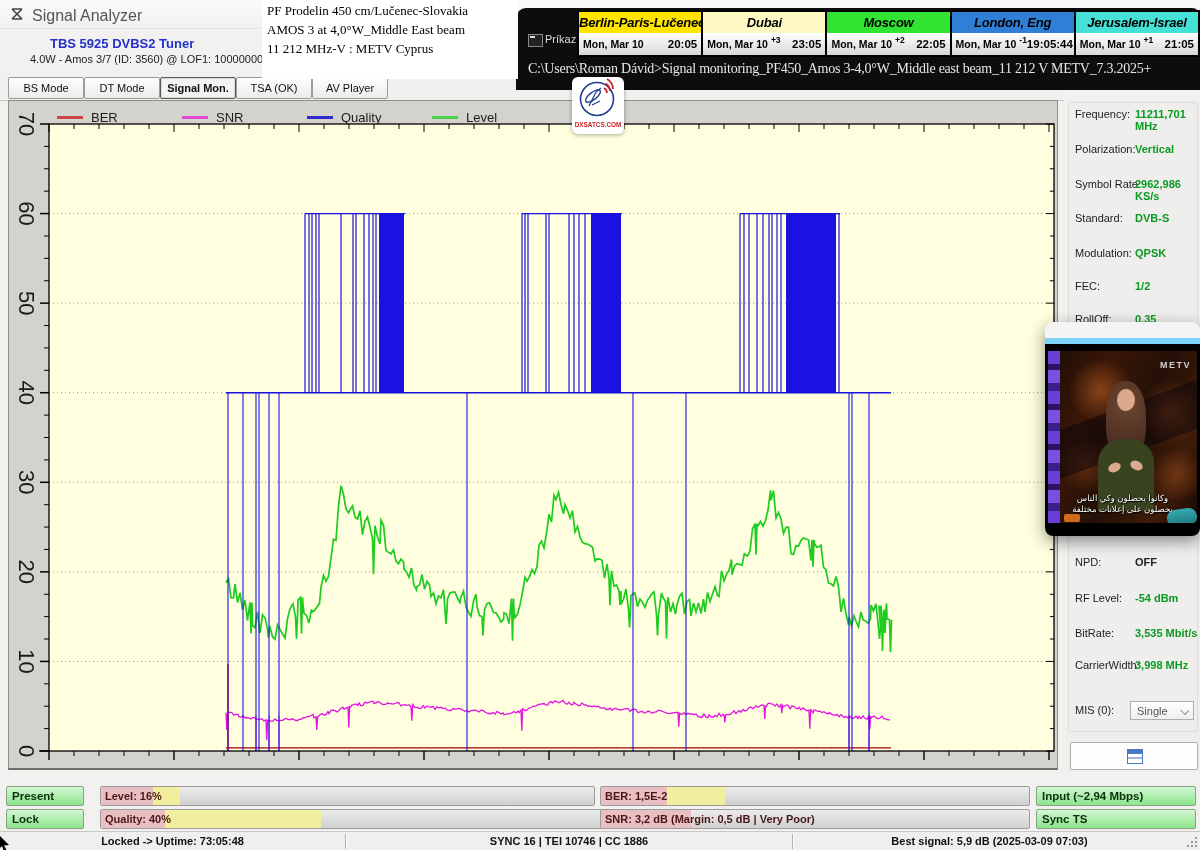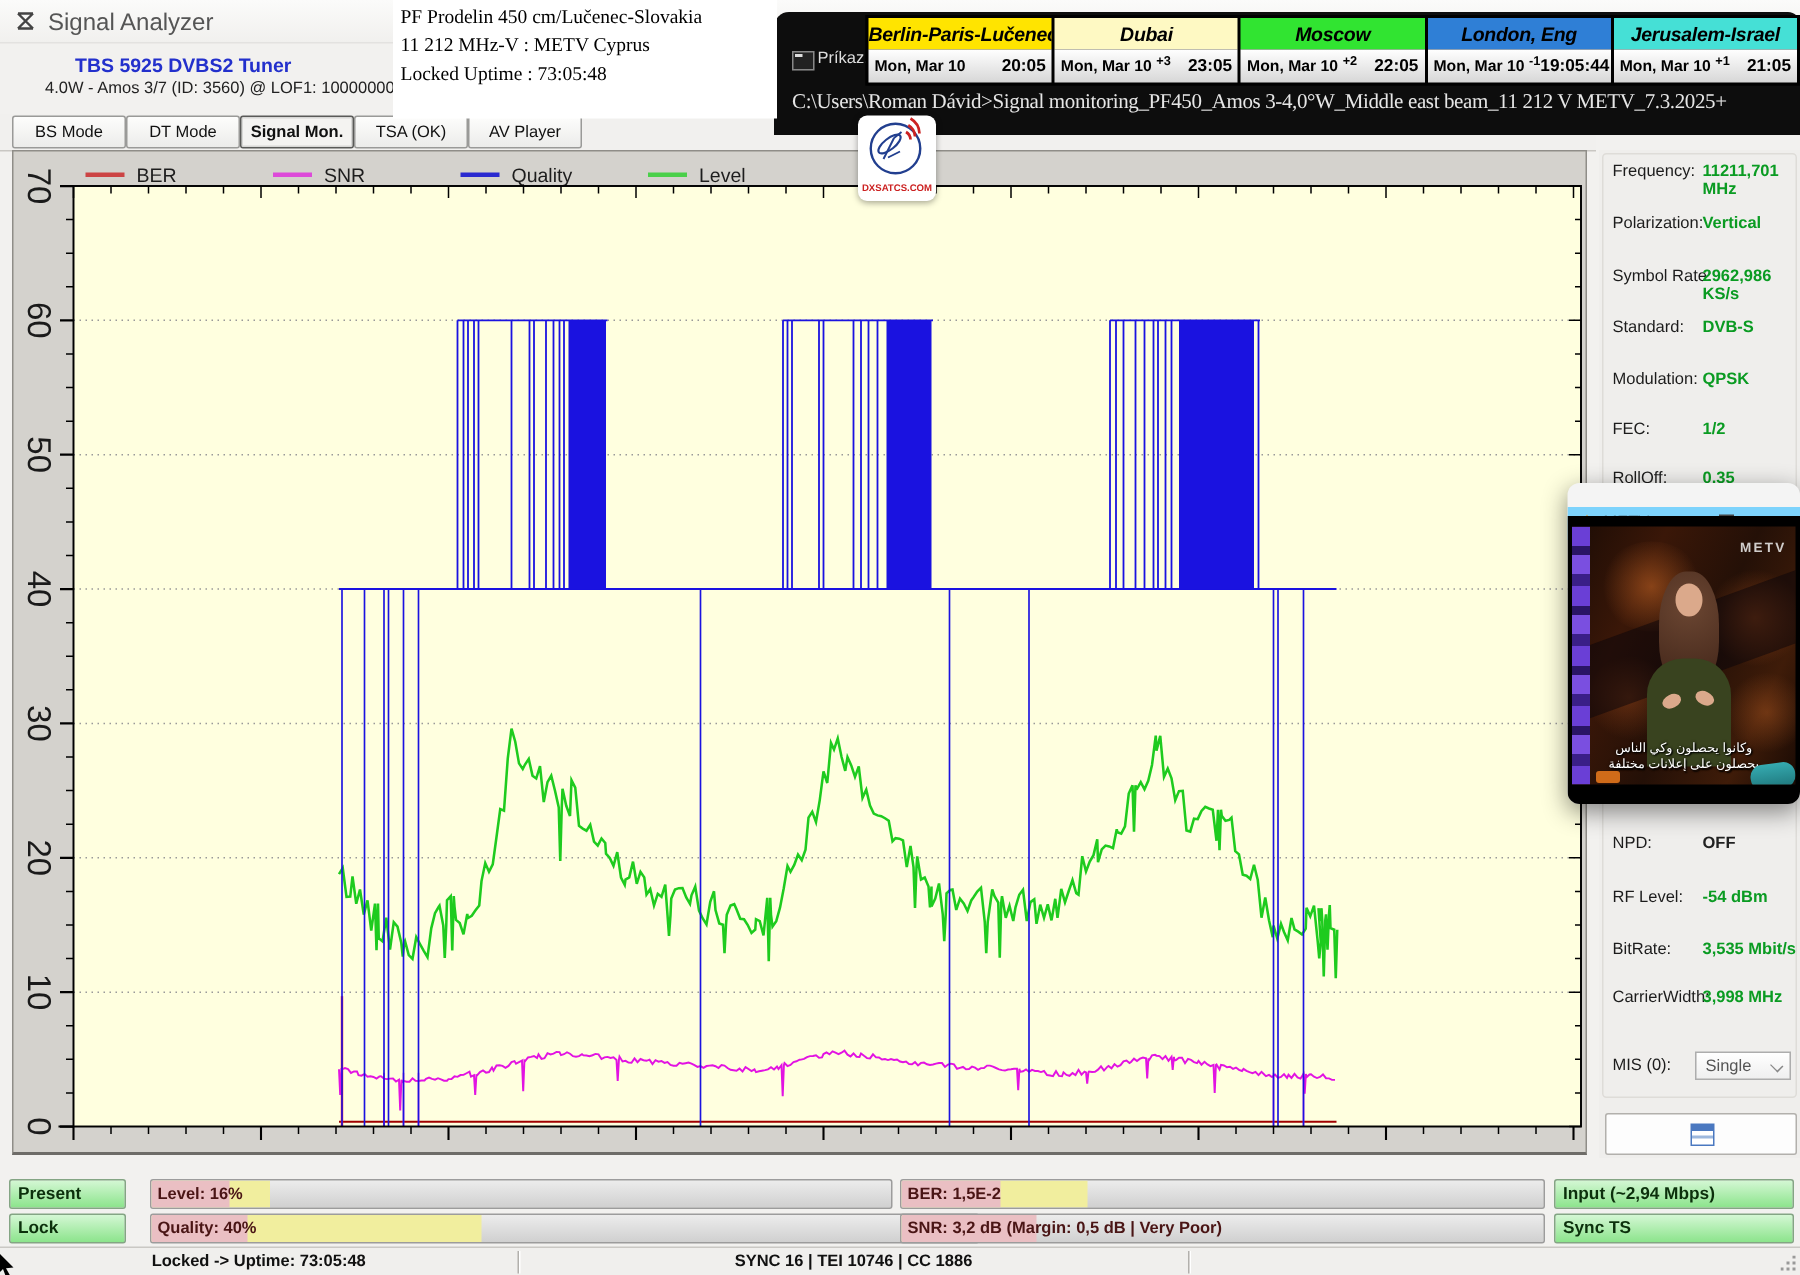--- a/index.html
+++ b/index.html
@@ -370,22 +370,22 @@
       <line x1="990" y1="23" x2="990" y2="28" stroke="#000" stroke-width="1"></line>
       <line x1="1015" y1="650" x2="1015" y2="655" stroke="#000" stroke-width="1"></line>
       <line x1="1015" y1="23" x2="1015" y2="28" stroke="#000" stroke-width="1"></line>
       <line x1="1040" y1="650" x2="1040" y2="659" stroke="#000" stroke-width="1.4"></line>
       <line x1="1040" y1="23" x2="1040" y2="31" stroke="#000" stroke-width="1"></line>
     </svg>
 </div>
 
 <div class="overlaybox">
   <div>PF Prodelin 450 cm/Lučenec-Slovakia</div>
+  <div>AMOS 3 at 4,0°W_Middle East beam</div>
   <div>11 212 MHz-V : METV Cyprus</div>
-  <div>Locked Uptime : 73:05:48</div>
 </div>
 
 <div class="consolewin">
   <span class="conicon"></span>
   <span class="context">Príkaz...</span>
   <div class="prompt">C:\Users\Roman Dávid&gt;Signal monitoring_PF450_Amos 3-4,0°W_Middle east beam_11 212 V METV_7.3.2025+</div>
 </div>
 
 <div class="clockbar" id="clock-bar">
     <div class="clockcell">
@@ -555,20 +555,21 @@
     <div class="plabelbg" style="width: 90px;"></div>
   <span class="plabel">SNR: 3,2 dB (Margin: 0,5 dB | Very Poor)</span>
 </div>
 <div class="badge" style="left:1036px;top:809px;width:160px;">Sync TS</div>
 
 <div class="statusbar">
   <div class="seg" style="left:0;width:345px;">Locked -&gt; Uptime: 73:05:48</div>
   <div class="segdiv" style="left:345px;"></div>
   <div class="seg" style="left:346px;width:446px;">SYNC 16 | TEI 10746 | CC 1886</div>
   <div class="segdiv" style="left:792px;"></div>
+  <div class="seg" style="left:793px;width:393px;">Best signal: 5,9 dB (2025-03-09 07:03)</div>
   <span class="grip">
     <svg width="11" height="11">
       <rect x="8" y="0" width="2" height="2" fill="#999"></rect>
         <rect x="8" y="4" width="2" height="2" fill="#999"></rect>
       <rect x="8" y="8" width="2" height="2" fill="#999"></rect>
         <rect x="4" y="4" width="2" height="2" fill="#999"></rect>
       <rect x="4" y="8" width="2" height="2" fill="#999"></rect>
         <rect x="0" y="8" width="2" height="2" fill="#999"></rect>
     </svg>
   </span>

